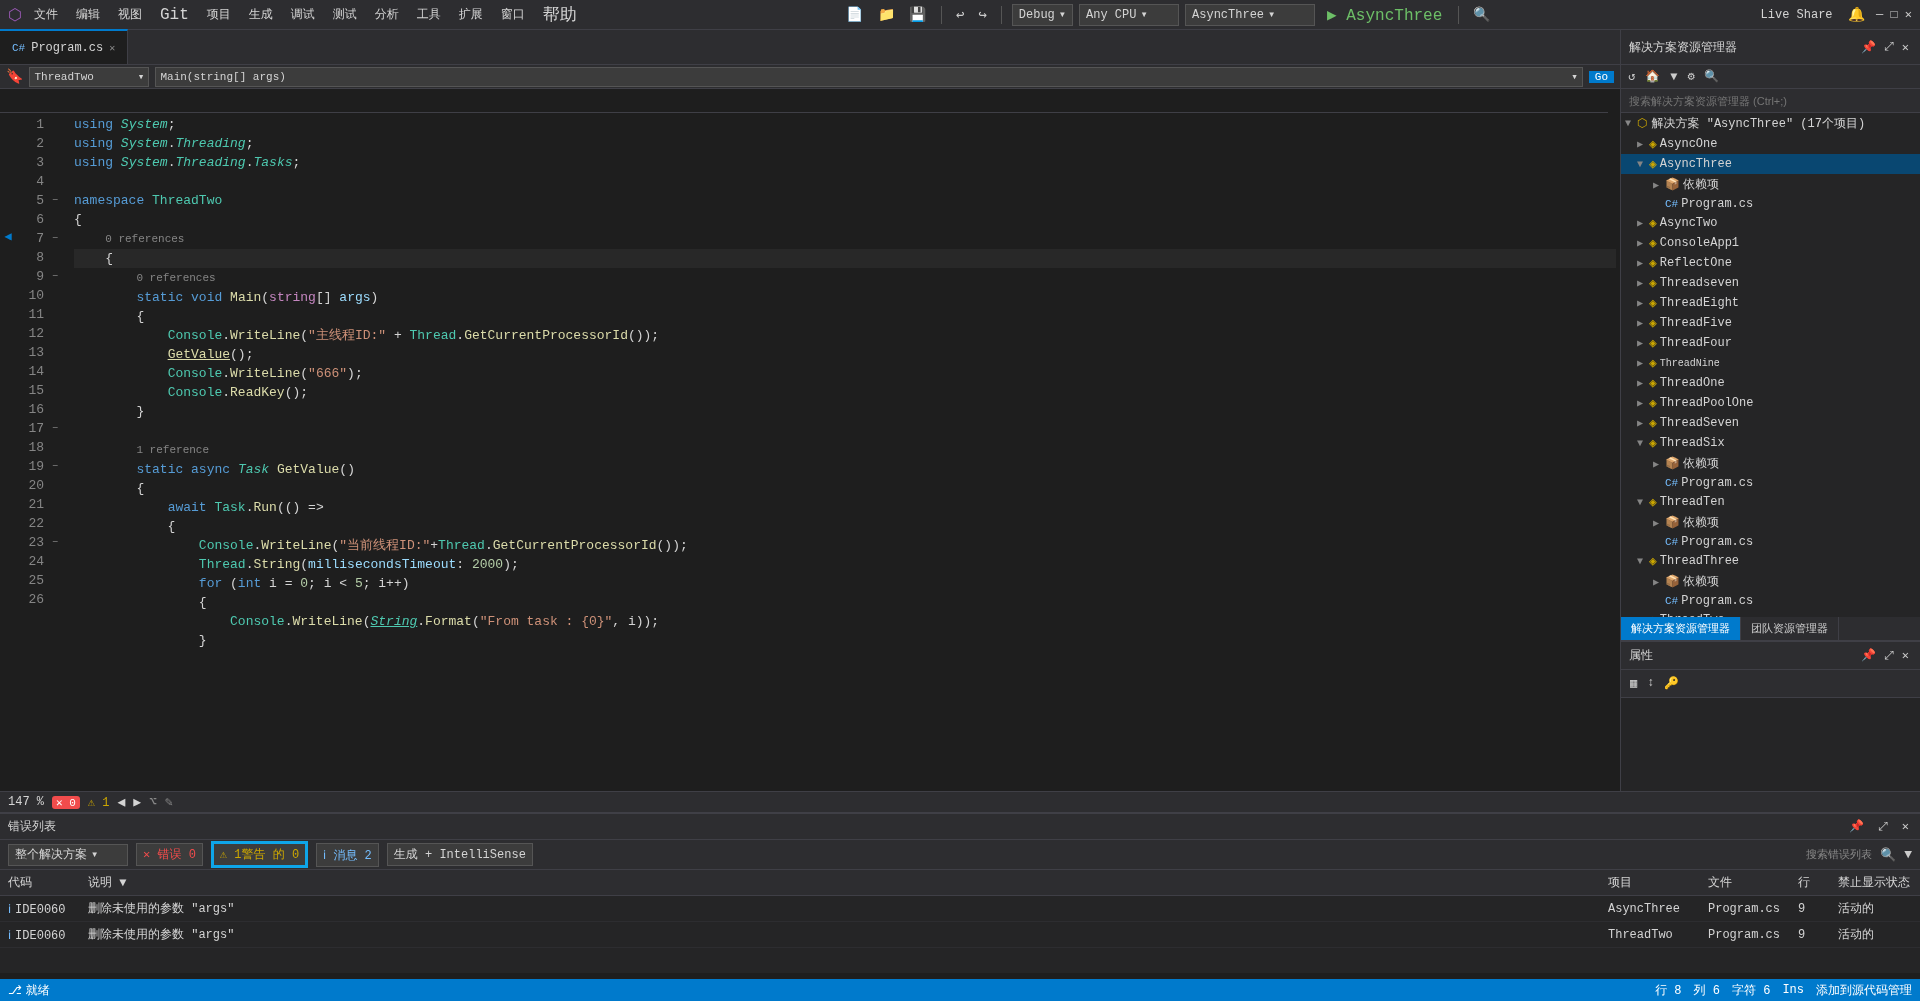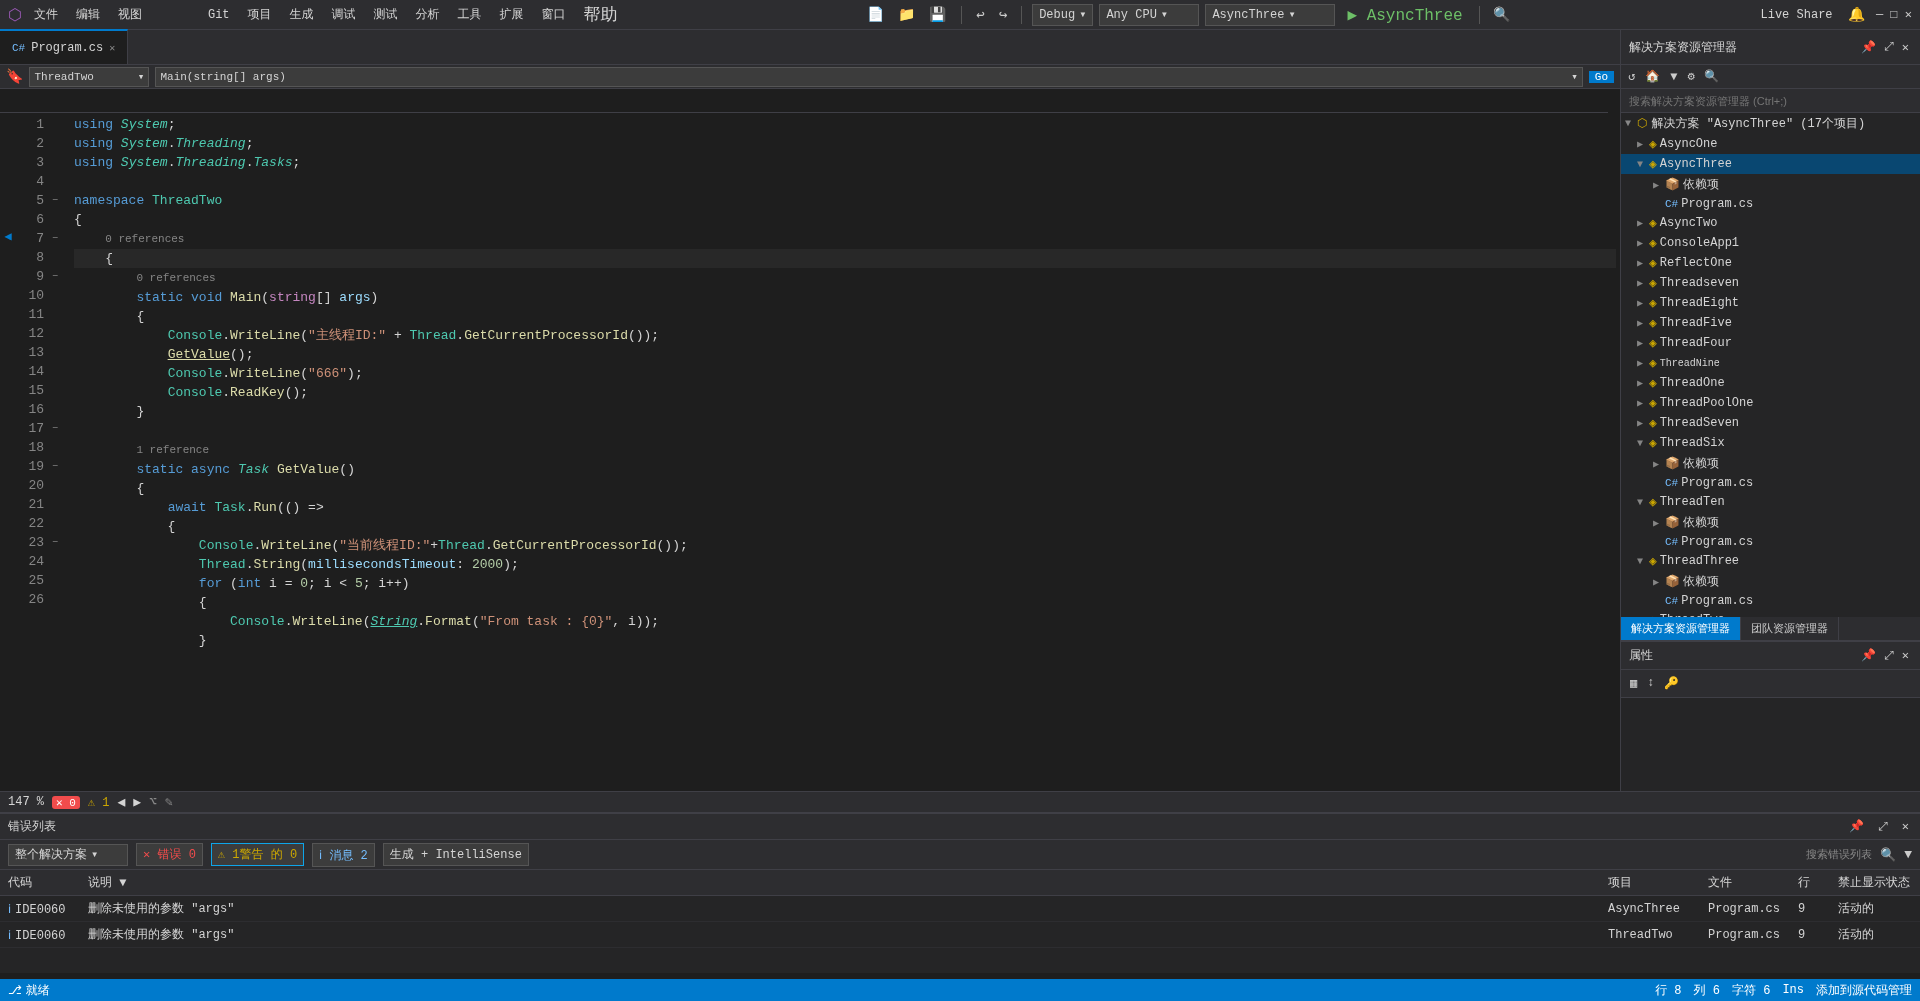--- a/index.html
+++ b/index.html
@@ -200,21 +200,21 @@
     }
   </style>
 </head>
 <body>
 
 <div id="top-toolbar">
   <span style="color:#9b59b6;font-size:16px;">⬡</span>
   <span class="toolbar-btn" style="font-size:12px;">文件</span>
   <span class="toolbar-btn" style="font-size:12px;">编辑</span>
   <span class="toolbar-btn" style="font-size:12px;">视图</span>
-  <span class="toolbar-btn" style="font-size:12px;margin-left:48px;">Git</span>
+  <span class="toolbar-btn" style="font-size:16px;">Git</span>
   <span class="toolbar-btn" style="font-size:12px;">项目</span>
   <span class="toolbar-btn" style="font-size:12px;">生成</span>
   <span class="toolbar-btn" style="font-size:12px;">调试</span>
   <span class="toolbar-btn" style="font-size:12px;">测试</span>
   <span class="toolbar-btn" style="font-size:12px;">分析</span>
   <span class="toolbar-btn" style="font-size:12px;">工具</span>
   <span class="toolbar-btn" style="font-size:12px;">扩展</span>
   <span class="toolbar-btn" style="font-size:12px;">窗口</span>
   <span class="toolbar-btn" style="font-size:17px;">帮助</span>
   <div style="flex:1;"></div>
@@ -595,21 +595,21 @@
     </div>
 
     <div style="background:#2d2d30;height:30px;display:flex;align-items:center;padding:0 8px;gap:8px;border-bottom:1px solid #3f3f46;">
       <div class="toolbar-dropdown" style="width:120px;">
         <span>整个解决方案</span>
           <span>▾</span>
       </div>
       <span style="color:#f14c4c;font-size:12px;cursor:pointer;padding:2px 6px;background:#3c3c3c;border:1px solid #555;">
         ✕ <span>错误 0</span>
       </span>
-      <span style="color:#cca700;font-size:12px;cursor:pointer;padding:2px 6px;background:#3c3c3c;border:1px solid #0ea5e9;">
+      <span style="color:#cca700;font-size:12px;cursor:pointer;padding:2px 6px;background:#3c3c3c;border:3px solid #0ea5e9;">
         ⚠ <span>1警告 的 0</span>
       </span>
       <span style="color:#75beff;font-size:12px;cursor:pointer;padding:2px 6px;background:#3c3c3c;border:1px solid #555;">
         ℹ <span>消息 2</span>
       </span>
       <span style="font-size:12px;cursor:pointer;padding:2px 6px;background:#3c3c3c;border:1px solid #555;">生成 + IntelliSense</span>
       <div style="flex:1;"></div>
       <span style="font-size:11px;color:#888;">搜索错误列表</span>
       <span style="cursor:pointer;color:#ccc;">🔍</span>
       <span style="cursor:pointer;color:#ccc;">▼</span>

